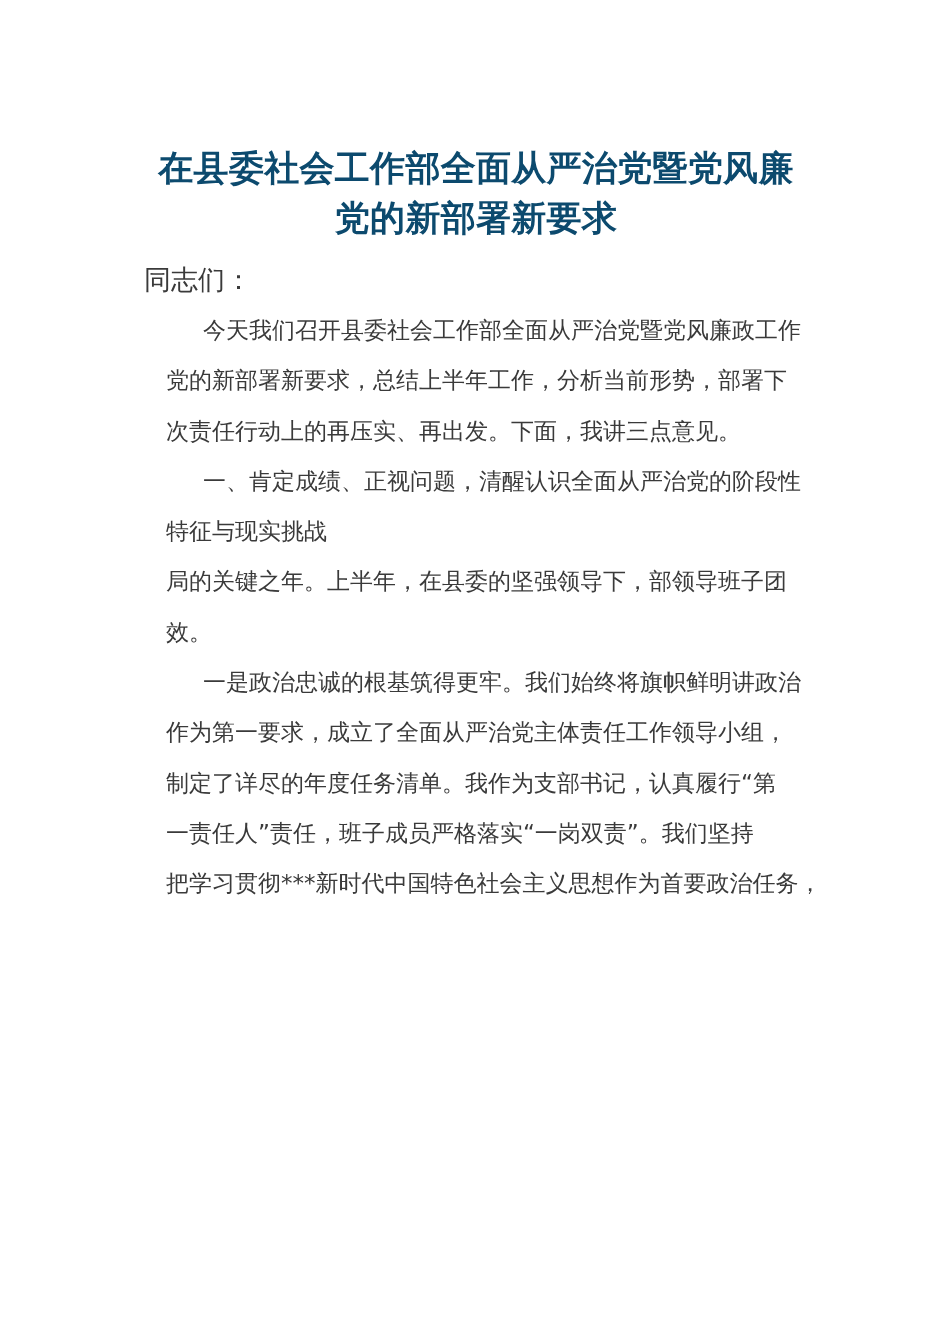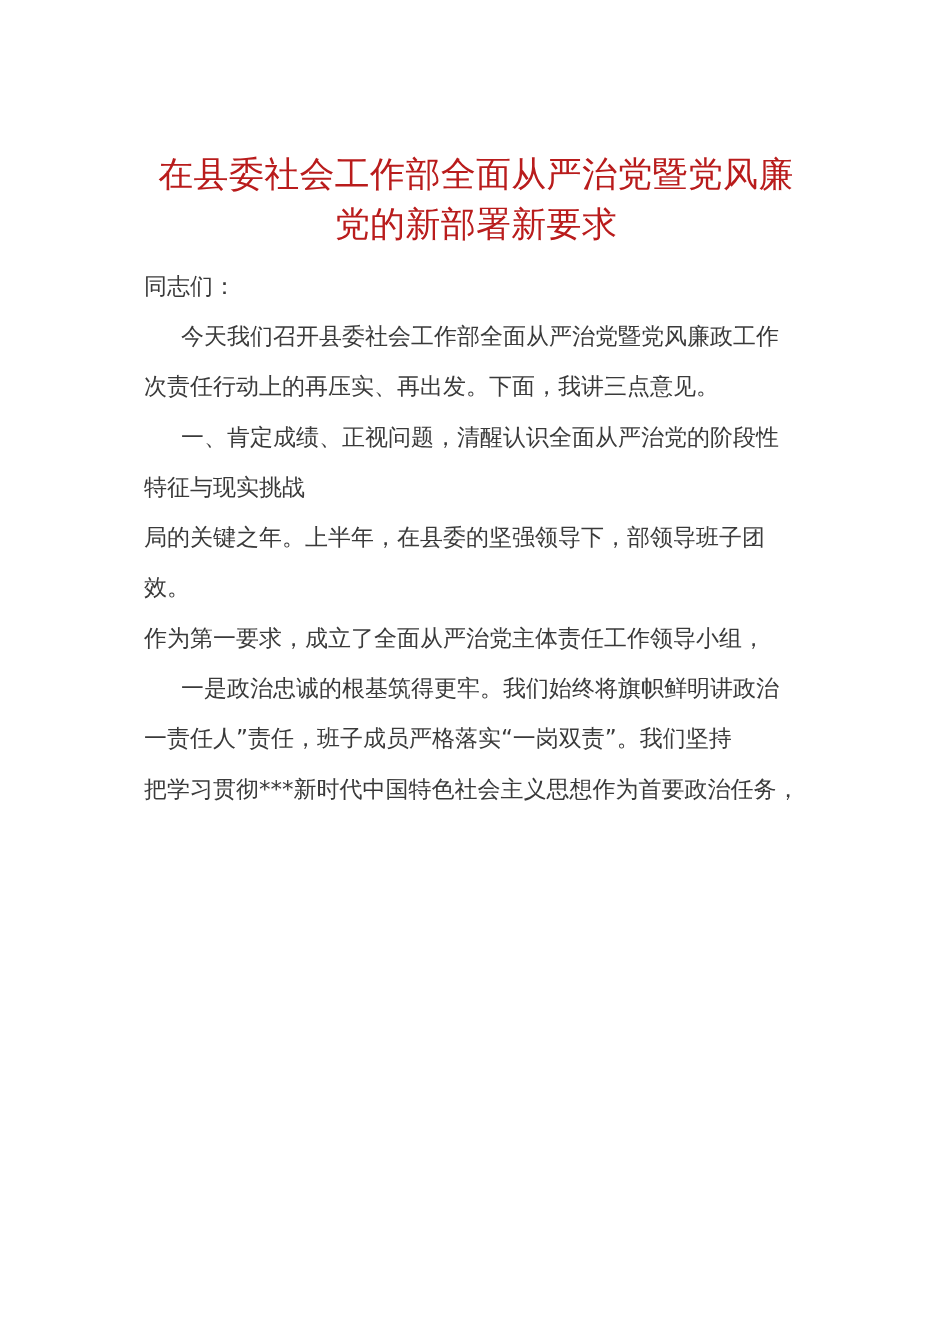--- a/index.html
+++ b/index.html
@@ -15,73 +15,76 @@
       font-family: "DejaVu Sans", "Liberation Sans", sans-serif;
       color: #3a3a3a;
     }
     .page {
       position: absolute;
       left: 144px;
       top: 140px;
       width: 664px;
     }
     .title {
-      margin: 9px;
+      margin: 3px;
       text-align: center;
       font-size: 35px;
       line-height: 50px;
-      font-weight: normal;
-      color: #b91c1c;
+      font-weight: bold;
+      color: #0c4a6e;
       letter-spacing: 0.3px;
     }
     .title span { display: block; white-space: nowrap; }
     .salutation {
       margin: 0;
-      font-size: 23px;
+      font-size: 27px;
       line-height: 50px;
       margin-top: 12px;
       white-space: nowrap;
     }
     .para {
       margin: 0;
       font-size: 23px;
       line-height: 50.3px;
     }
     .para .line {
       display: block;
       white-space: nowrap;
       height: 50.3px;
+      margin-left: 22px;
     }
     .para .line.indent { padding-left: 37px; }
   </style>
 </head>
 <body>
 
 <div class="page">
   <h1 class="title">
     <span>在县委社会工作部全面从严治党暨党风廉</span>
     <span>党的新部署新要求</span>
   </h1>
 
   <p class="salutation">同志们：</p>
 
   <div class="para">
     <span class="line indent">今天我们召开县委社会工作部全面从严治党暨党风廉政工作</span>
+    <span class="line">党的新部署新要求，总结上半年工作，分析当前形势，部署下</span>
     <span class="line">次责任行动上的再压实、再出发。下面，我讲三点意见。</span>
   </div>
 
   <div class="para">
     <span class="line indent">一、肯定成绩、正视问题，清醒认识全面从严治党的阶段性</span>
     <span class="line">特征与现实挑战</span>
   </div>
 
   <div class="para">
     <span class="line">局的关键之年。上半年，在县委的坚强领导下，部领导班子团</span>
     <span class="line">效。</span>
   </div>
 
   <div class="para">
+    <span class="line indent">一是政治忠诚的根基筑得更牢。我们始终将旗帜鲜明讲政治</span>
     <span class="line">作为第一要求，成立了全面从严治党主体责任工作领导小组，</span>
-    <span class="line indent">一是政治忠诚的根基筑得更牢。我们始终将旗帜鲜明讲政治</span>
+    <span class="line">制定了详尽的年度任务清单。我作为支部书记，认真履行“第</span>
     <span class="line">一责任人”责任，班子成员严格落实“一岗双责”。我们坚持</span>
     <span class="line">把学习贯彻***新时代中国特色社会主义思想作为首要政治任务，</span>
   </div>
 </div>
 
 </body></html>

